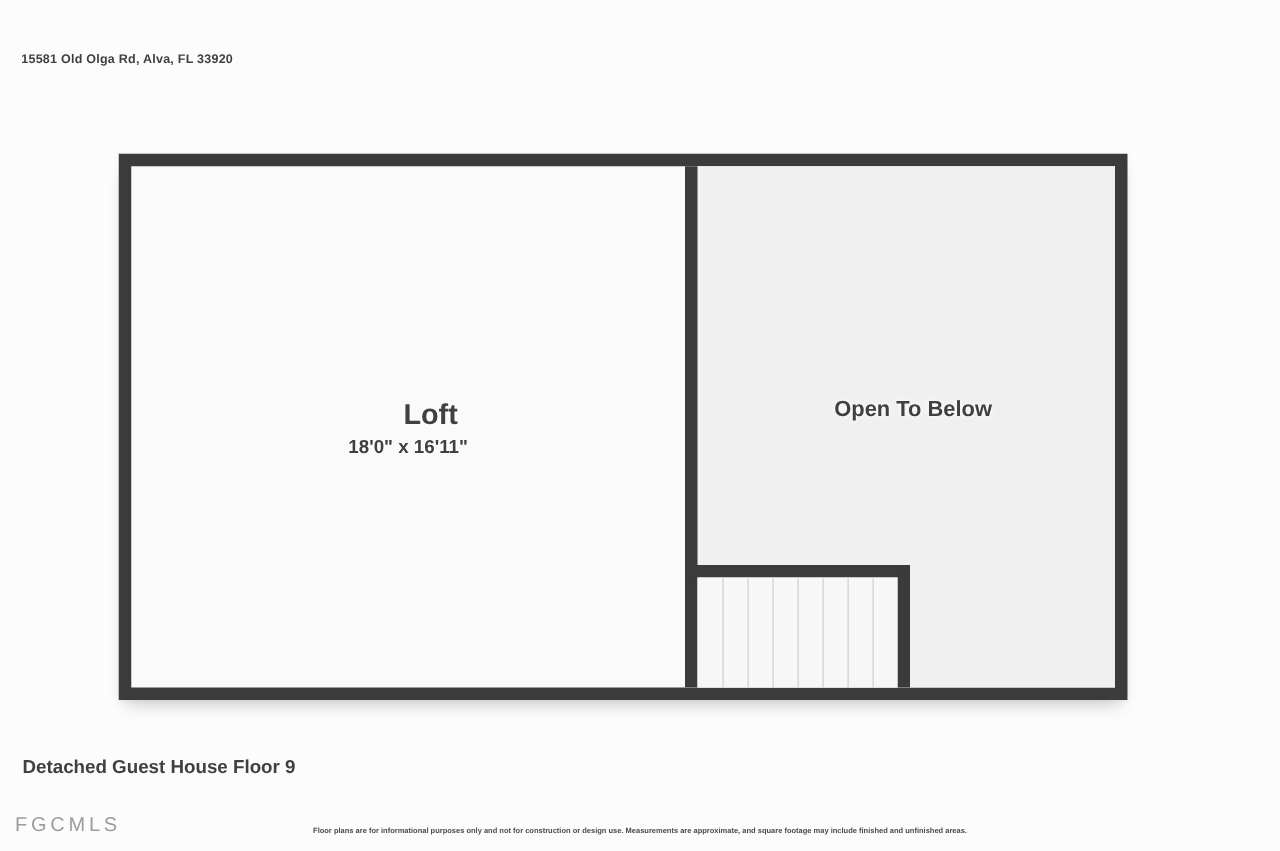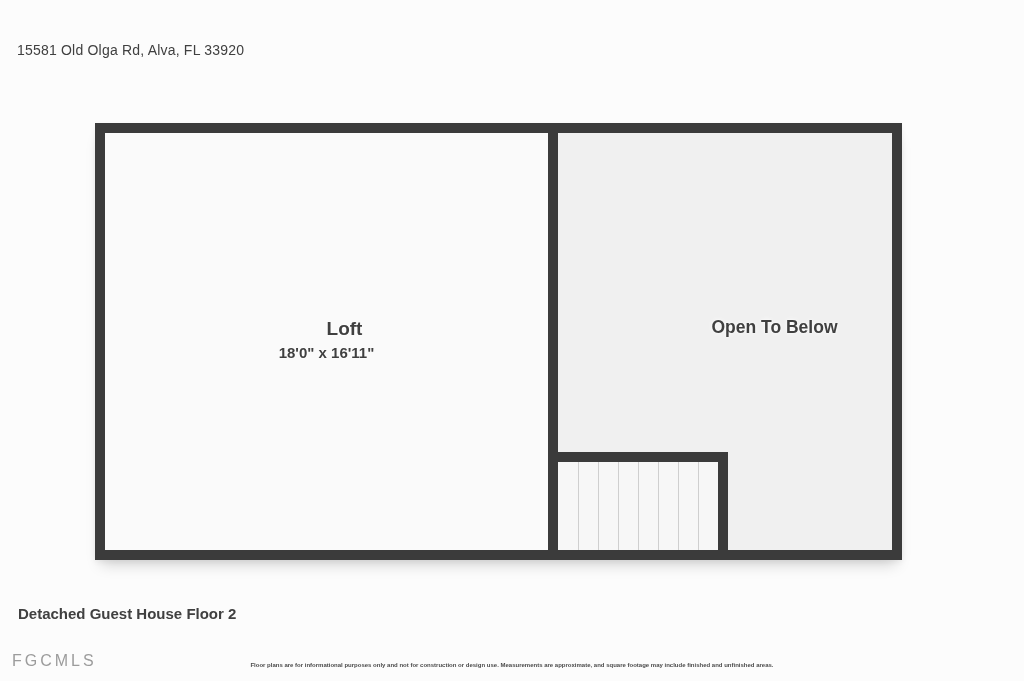--- a/index.html
+++ b/index.html
@@ -13,22 +13,22 @@
     height: 681px;
     background: var(--page_bg, #fcfcfc);
     overflow: hidden;
   }
 
   
   .address {
     position: absolute;
     left: 17px;
     top: 42px;
-    font-size: 14px;
-    font-weight: normal;
+    font-size: 10px;
+    font-weight: bold;
     color: var(--text, #404040);
     letter-spacing: 0.2px;
   }
 
   
   .plan {
     position: absolute;
     left: 95px;
     top: 123px;
     width: 807px;
@@ -65,23 +65,23 @@
   }
 
   
   .room-label {
     text-align: center;
     color: var(--text, #404040);
     font-weight: bold;
     text-shadow: 0 0 5px rgba(255,255,255,0.95), 0 0 2px rgba(255,255,255,0.9);
   }
   .loft-label  { left: 0;     top: 185px; width: 443px; }
-  .loft-label .room-name { font-size: 19px; line-height: 1.2; padding-left: 36px; }
+  .loft-label .room-name { font-size: 23px; line-height: 1.2; padding-left: 36px; }
   .loft-label .room-dims { font-size: 15px; line-height: 1.4; margin-top: 1px; }
-  .open-label  { left: 453px; top: 184px; width: 345px; font-size: 17.5px; padding-left: 44px; }
+  .open-label  { left: 453px; top: 184px; width: 345px; font-size: 17.5px; }
   .stairs-label{ left: 445px; top: 364px; width: 176px; font-size: 17px; white-space: nowrap; }
 
   
   .floor-label {
     position: absolute;
     left: 18px;
     top: 605px;
     font-size: 15px;
     font-weight: bold;
     color: var(--text, #404040);
@@ -132,19 +132,19 @@
 
     <div class="room-label loft-label">
       <div class="room-name">Loft</div>
       <div class="room-dims">18'0" x 16'11"</div>
     </div>
 
     <div class="room-label open-label">Open To Below</div>
 
   </div>
 
-  <div class="floor-label">Detached Guest House Floor 2</div>
+  <div class="floor-label">Detached Guest House Floor 9</div>
 
   <div class="logo">FGCMLS</div>
 
   <div class="disclaimer">Floor plans are for informational purposes only and not for construction or design use. Measurements are approximate, and square footage may include finished and unfinished areas.</div>
 
 </div>
 
 </body></html>

